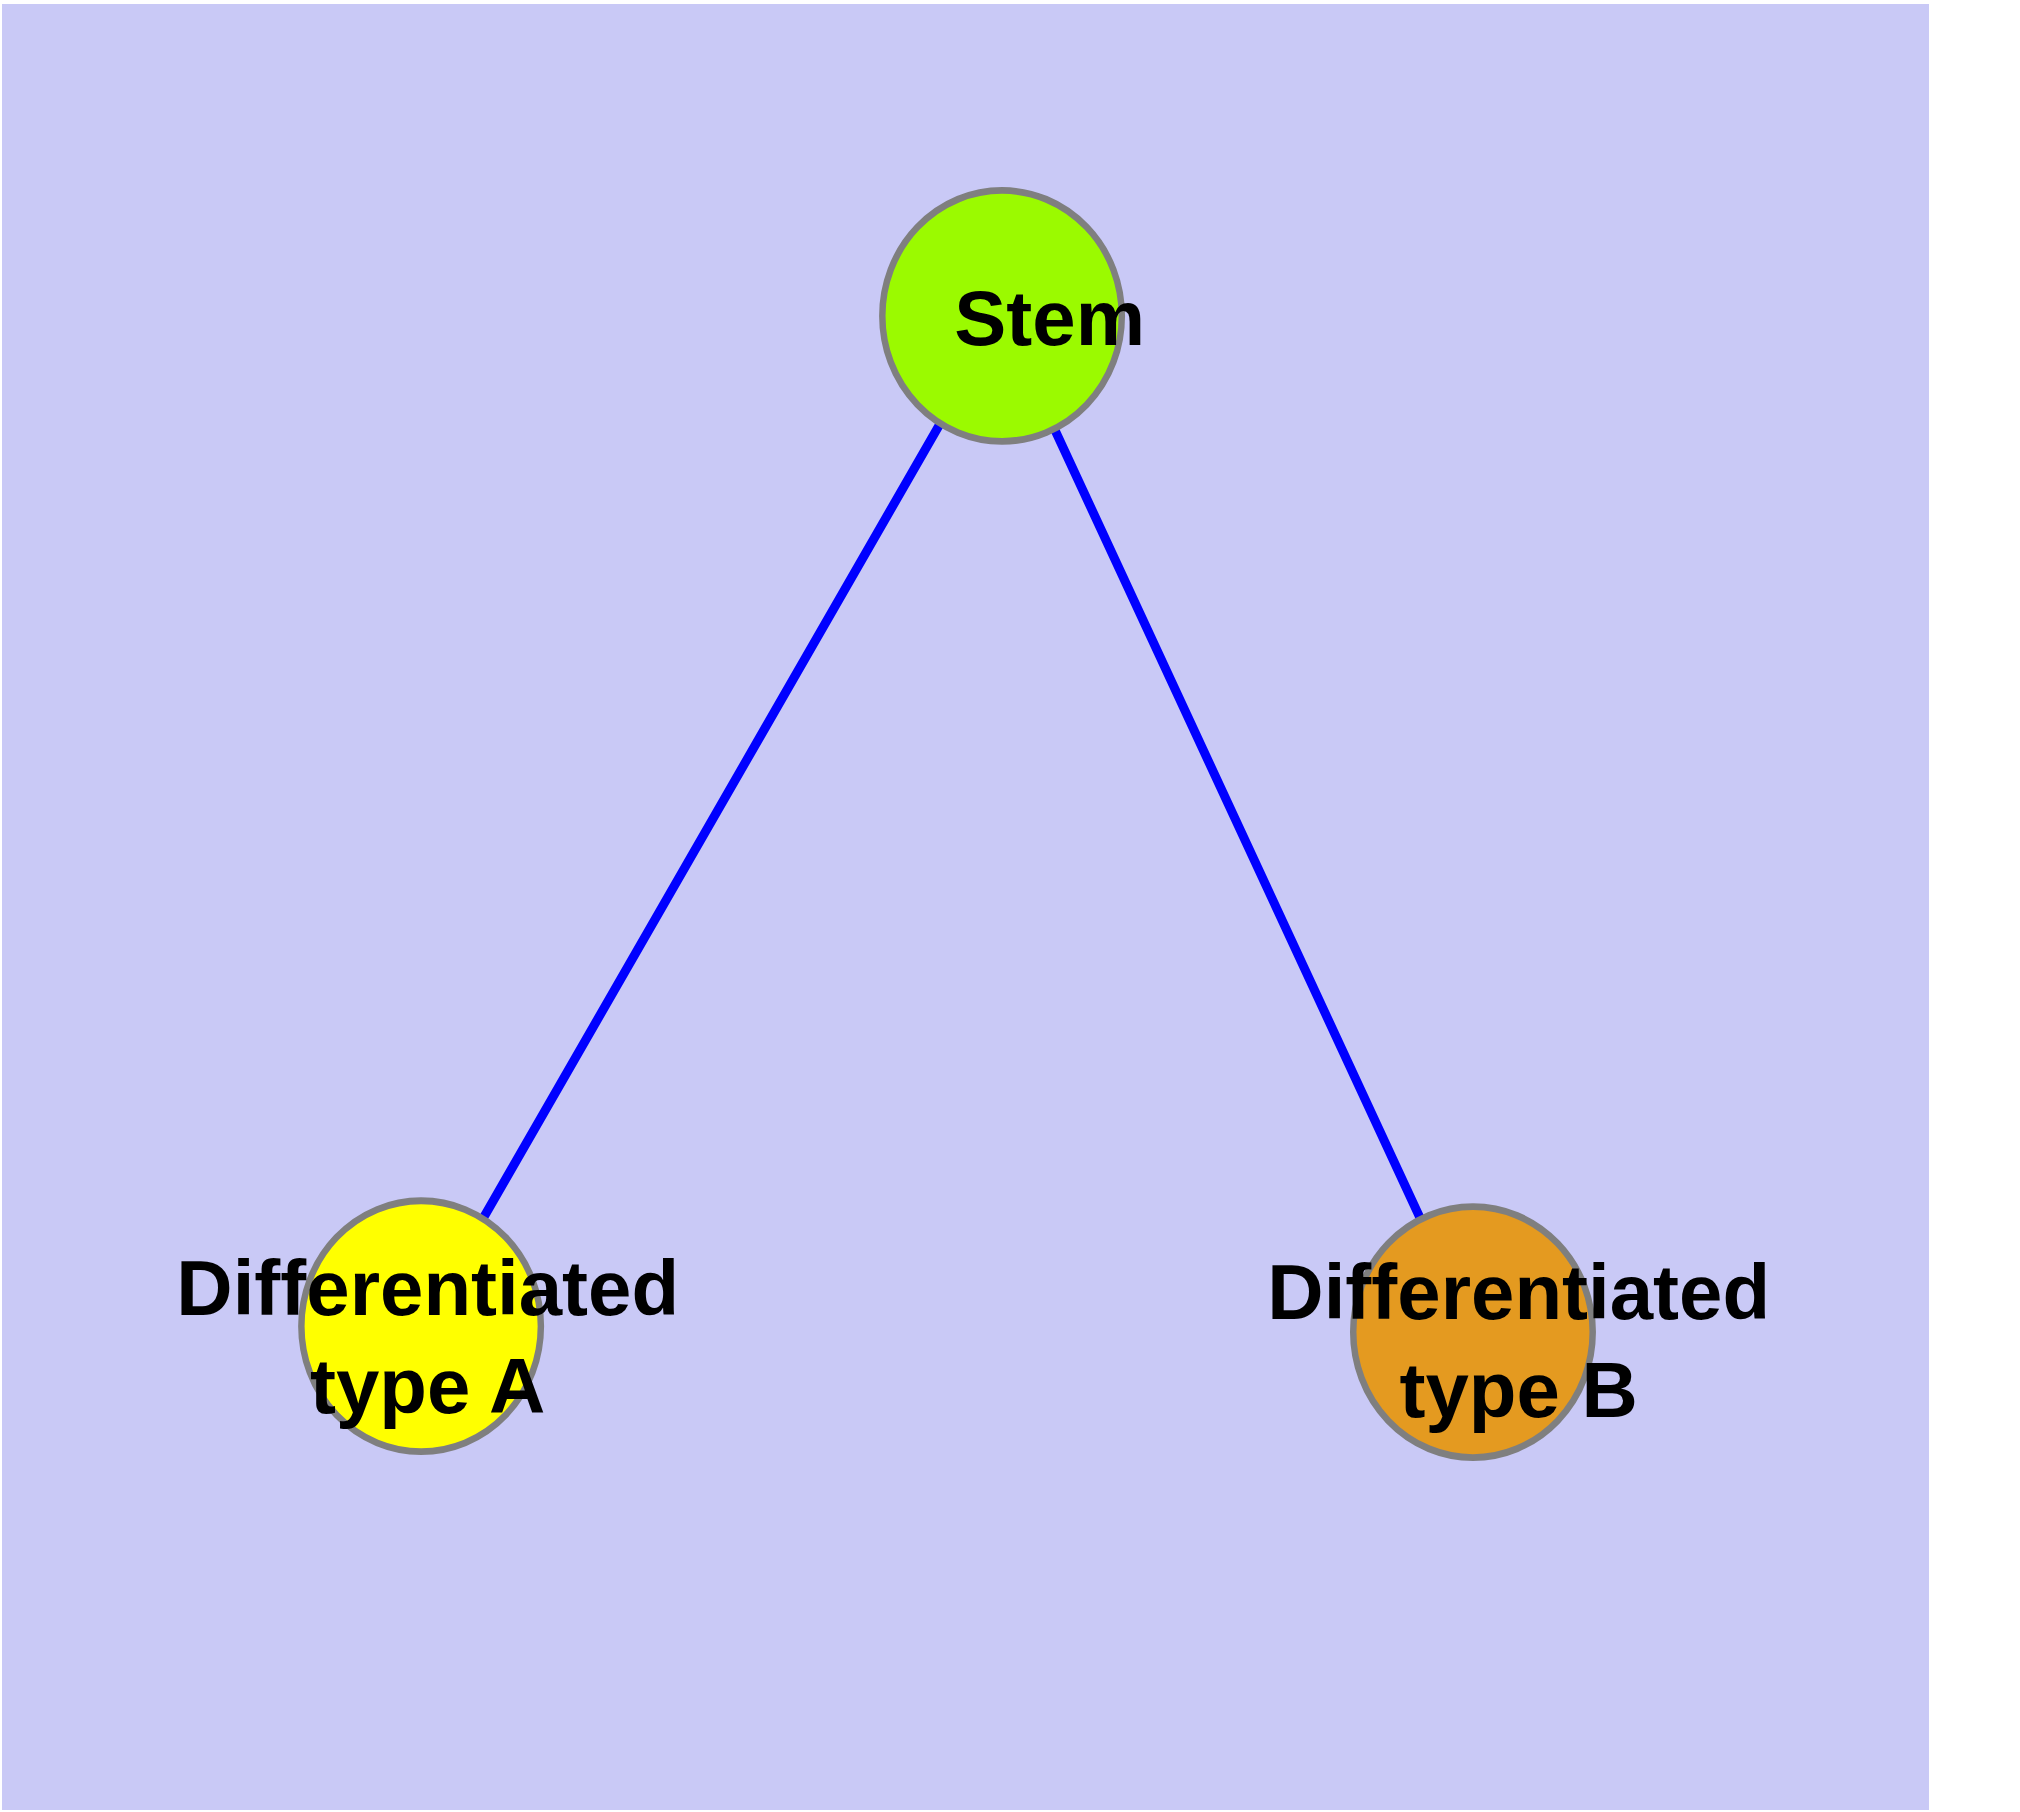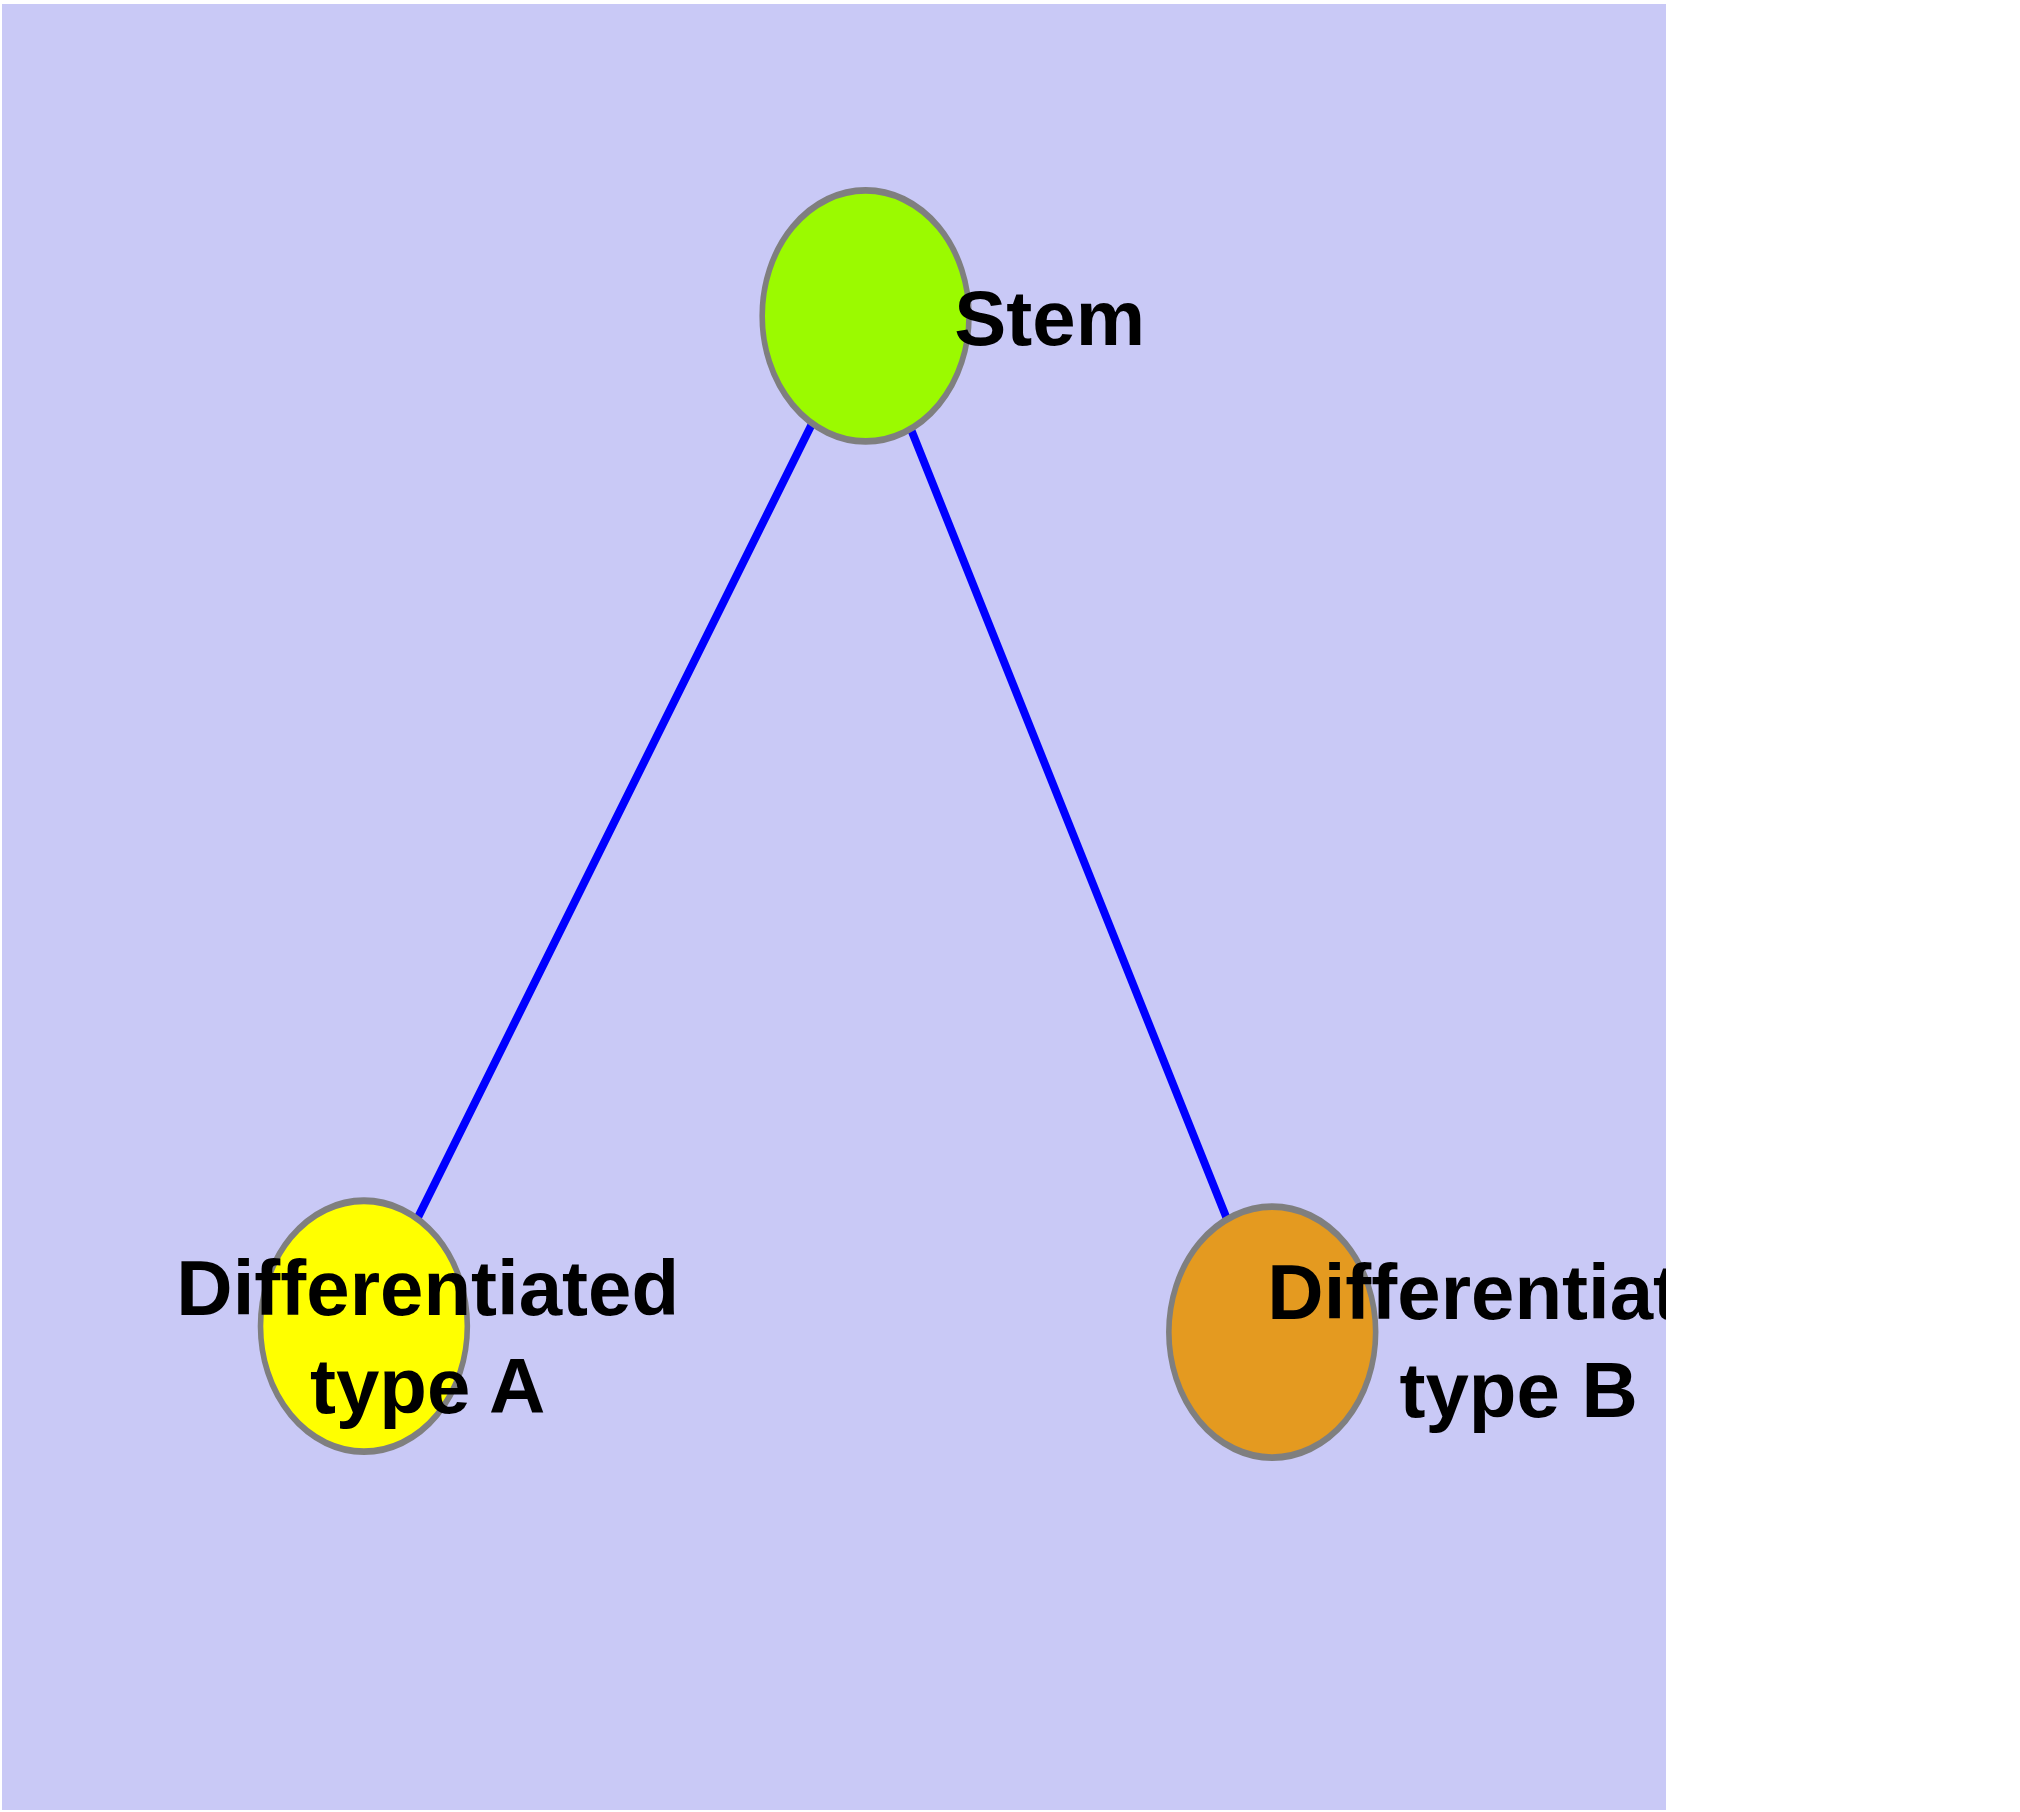--- a/index.html
+++ b/index.html
@@ -3,21 +3,21 @@
 <meta charset="utf-8">
 <style>
   html, body {
     margin: 0;
     padding: 0;
     background: #ffffff;
     font-family: "Liberation Sans", "DejaVu Sans", sans-serif;
   }
   #stage {
     position: relative;
-    width: 1666px;
+    width: 1929px;
     height: 1812px;
     background: #ffffff;
     overflow: hidden;
   }
   
   #canvas {
     position: absolute;
     left: 1.7px;
     top: 4.2px;
     right: 0;

